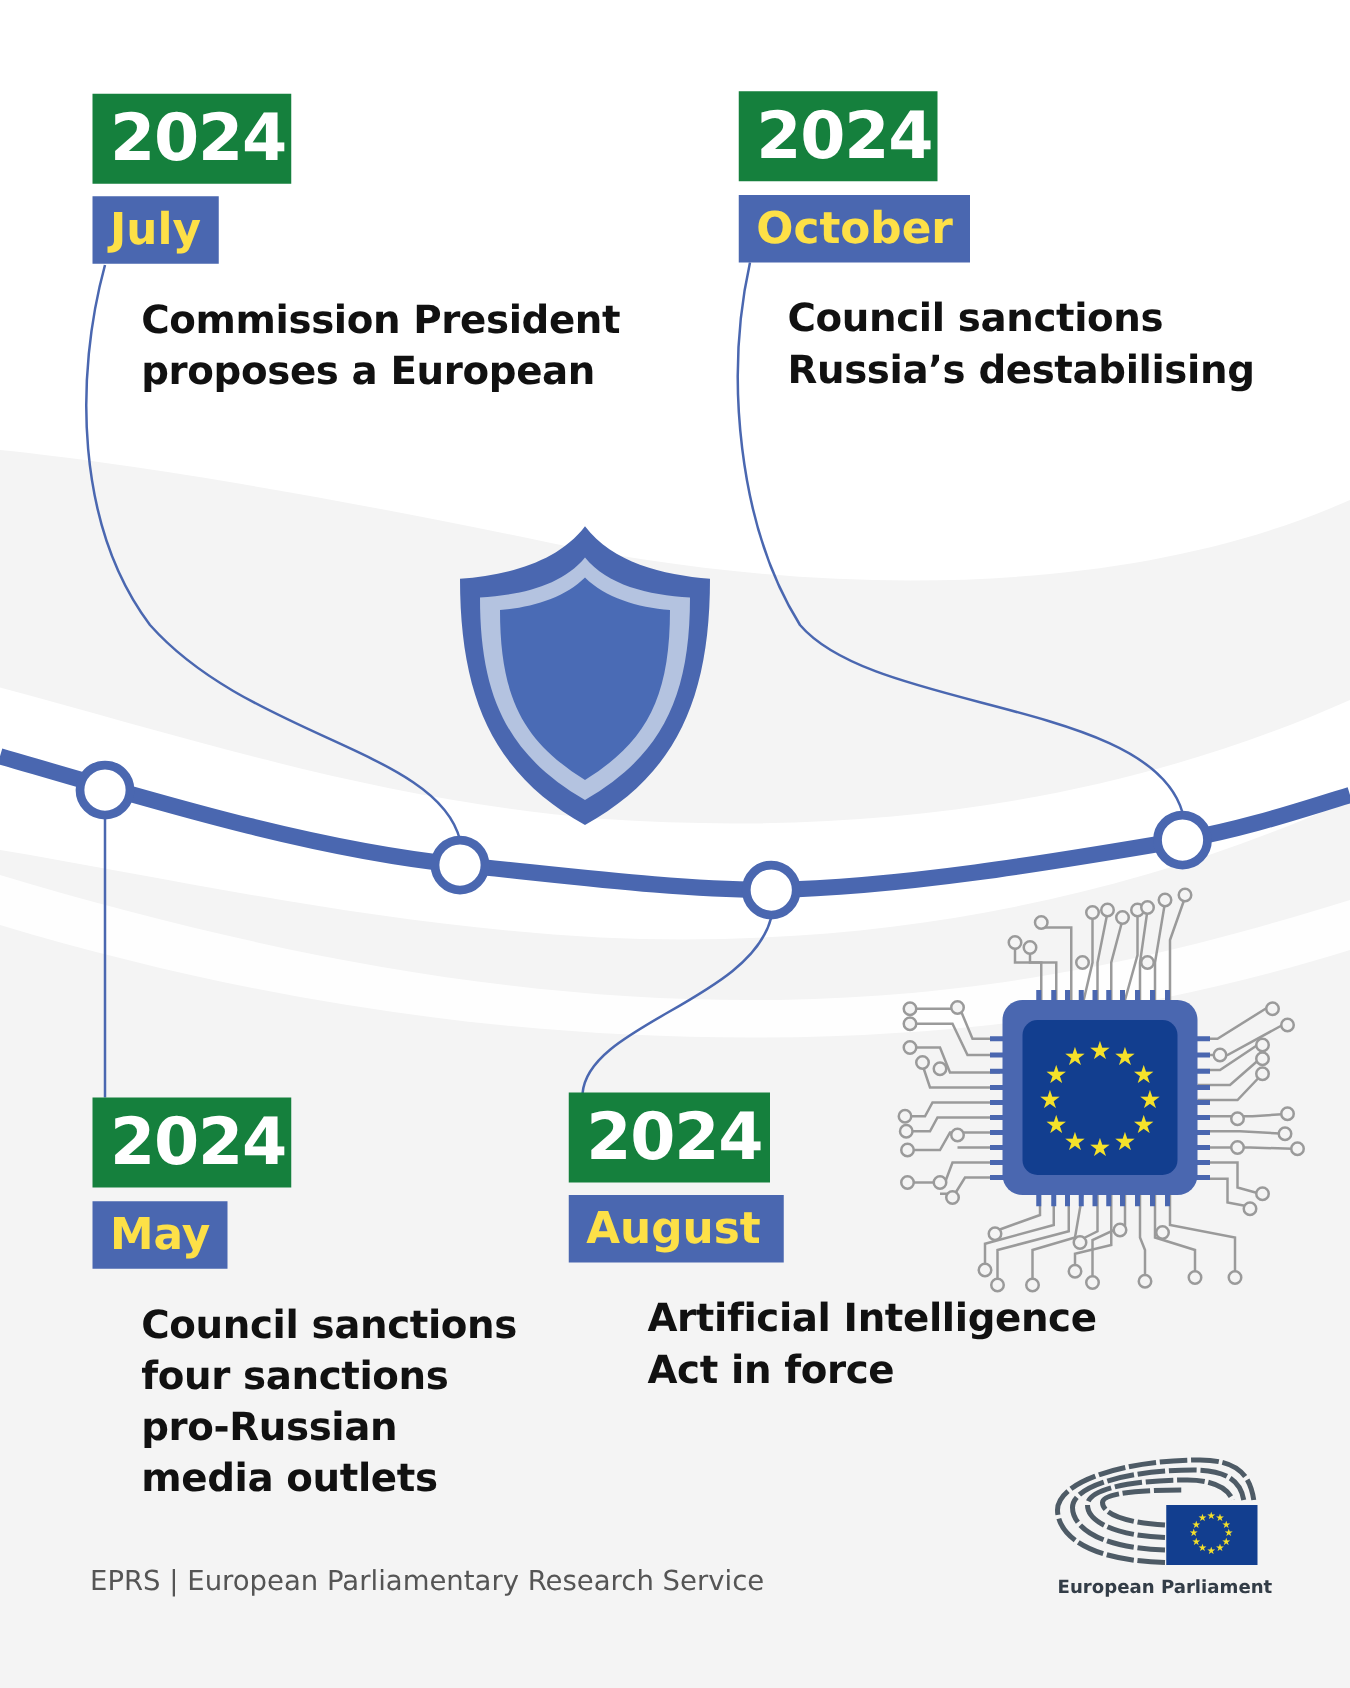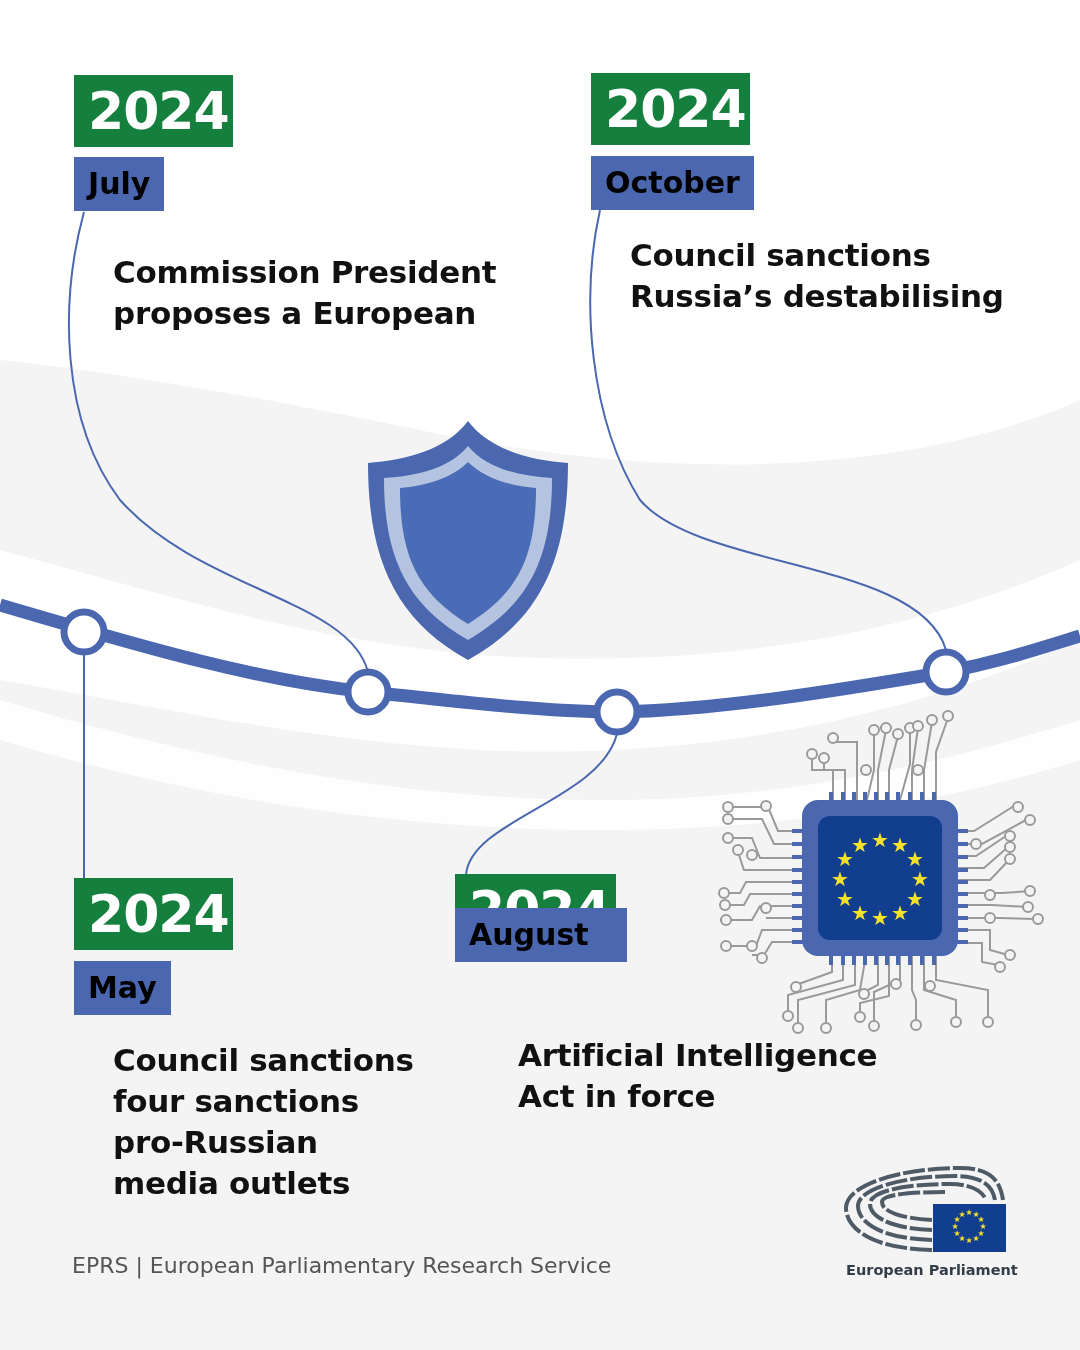--- a/index.html
+++ b/index.html
@@ -1,19 +1,19 @@
 <!DOCTYPE html>
 <html><head>
 <meta charset="utf-8">
 <style>
   html, body { margin:0; padding:0; }
   body { width:1080px; height:1350px; position:relative; overflow:hidden; background:#f4f4f4; font-family:"Liberation Sans", sans-serif; }
   .bg { position:absolute; left:0; top:0; width:1080px; height:1350px; }
   .year { position:absolute; background:#15803d; color:#fff; font-weight:bold; font-size:52px; line-height:72px; height:72px; padding:0 14px; box-sizing:border-box; font-family:"DejaVu Sans", sans-serif; letter-spacing:-1px; }
-  .month { position:absolute; background:#4a67b0; color:#000000; font-weight:bold; font-size:30px; height:54px; line-height:54px; padding:0 14px; box-sizing:border-box; font-family:"DejaVu Sans", sans-serif; }
+  .month { position:absolute; background:#4a67b0; color:#fde047; font-weight:bold; font-size:35px; height:54px; line-height:54px; padding:0 14px; box-sizing:border-box; font-family:"DejaVu Sans", sans-serif; }
   .desc { position:absolute; color:#111; font-size:31px; line-height:41px; font-weight:bold; font-family:"DejaVu Sans", sans-serif; letter-spacing:-0.3px; }
   .footer { position:absolute; left:72px; top:1253px; color:#555; font-size:22px; font-family:"DejaVu Sans", sans-serif; }
   .ep-label { position:absolute; left:846px; top:1262px; font-size:14.5px; font-weight:bold; color:#333d47; font-family:"DejaVu Sans", sans-serif;text-align:center; }
 </style>
 </head>
 <body>
 
 <svg class="bg" viewBox="0 0 1080 1350" xmlns="http://www.w3.org/2000/svg">
 
   <path d="M0,0 H1080 V400 C900,480 650,480 420,430 C250,395 100,370 0,360 Z" fill="#ffffff"></path>
@@ -217,21 +217,21 @@
       <text x="957" y="1236">★</text>
         <text x="955" y="1229">★</text>
         <text x="957" y="1222">★</text>
         <text x="962" y="1217">★</text>
     </g>
   </g>
 </svg>
 
 <div class="year" style="left:74px;top:75px;width:159px;">2024</div>
 <div class="month" style="left:74px;top:157px;">July</div>
-<div class="desc" style="left:113px;top:236px;margin-top:16px;">
+<div class="desc" style="left:113px;top:236px;">
   <div>Commission President</div>
   <div>proposes a European</div>
 </div>
 
 <div class="year" style="left:591px;top:73px;width:159px;">2024</div>
 <div class="month" style="left:591px;top:156px;">October</div>
 <div class="desc" style="left:630px;top:235px;">
   <div>Council sanctions</div>
   <div>Russia’s destabilising</div>
 </div>
@@ -239,20 +239,20 @@
 <div class="year" style="left:74px;top:878px;width:159px;">2024</div>
 <div class="month" style="left:74px;top:961px;">May</div>
 <div class="desc" style="left:113px;top:1040px;">
   <div>Council sanctions</div>
   <div>four sanctions</div>
   <div>pro-Russian</div>
   <div>media outlets</div>
 </div>
 
 <div class="year" style="left:455px;top:874px;width:161px;">2024</div>
-<div class="month" style="left:455px;top:908px;width:172px;">August</div>
+<div class="month" style="left:455px;top:956px;width:172px;">August</div>
 <div class="desc" style="left:518px;top:1035px;">
   <div>Artificial Intelligence</div>
   <div>Act in force</div>
 </div>
 
 <div class="footer">EPRS | European Parliamentary Research Service</div>
 <div class="ep-label">European Parliament</div>
 
 </body></html>

